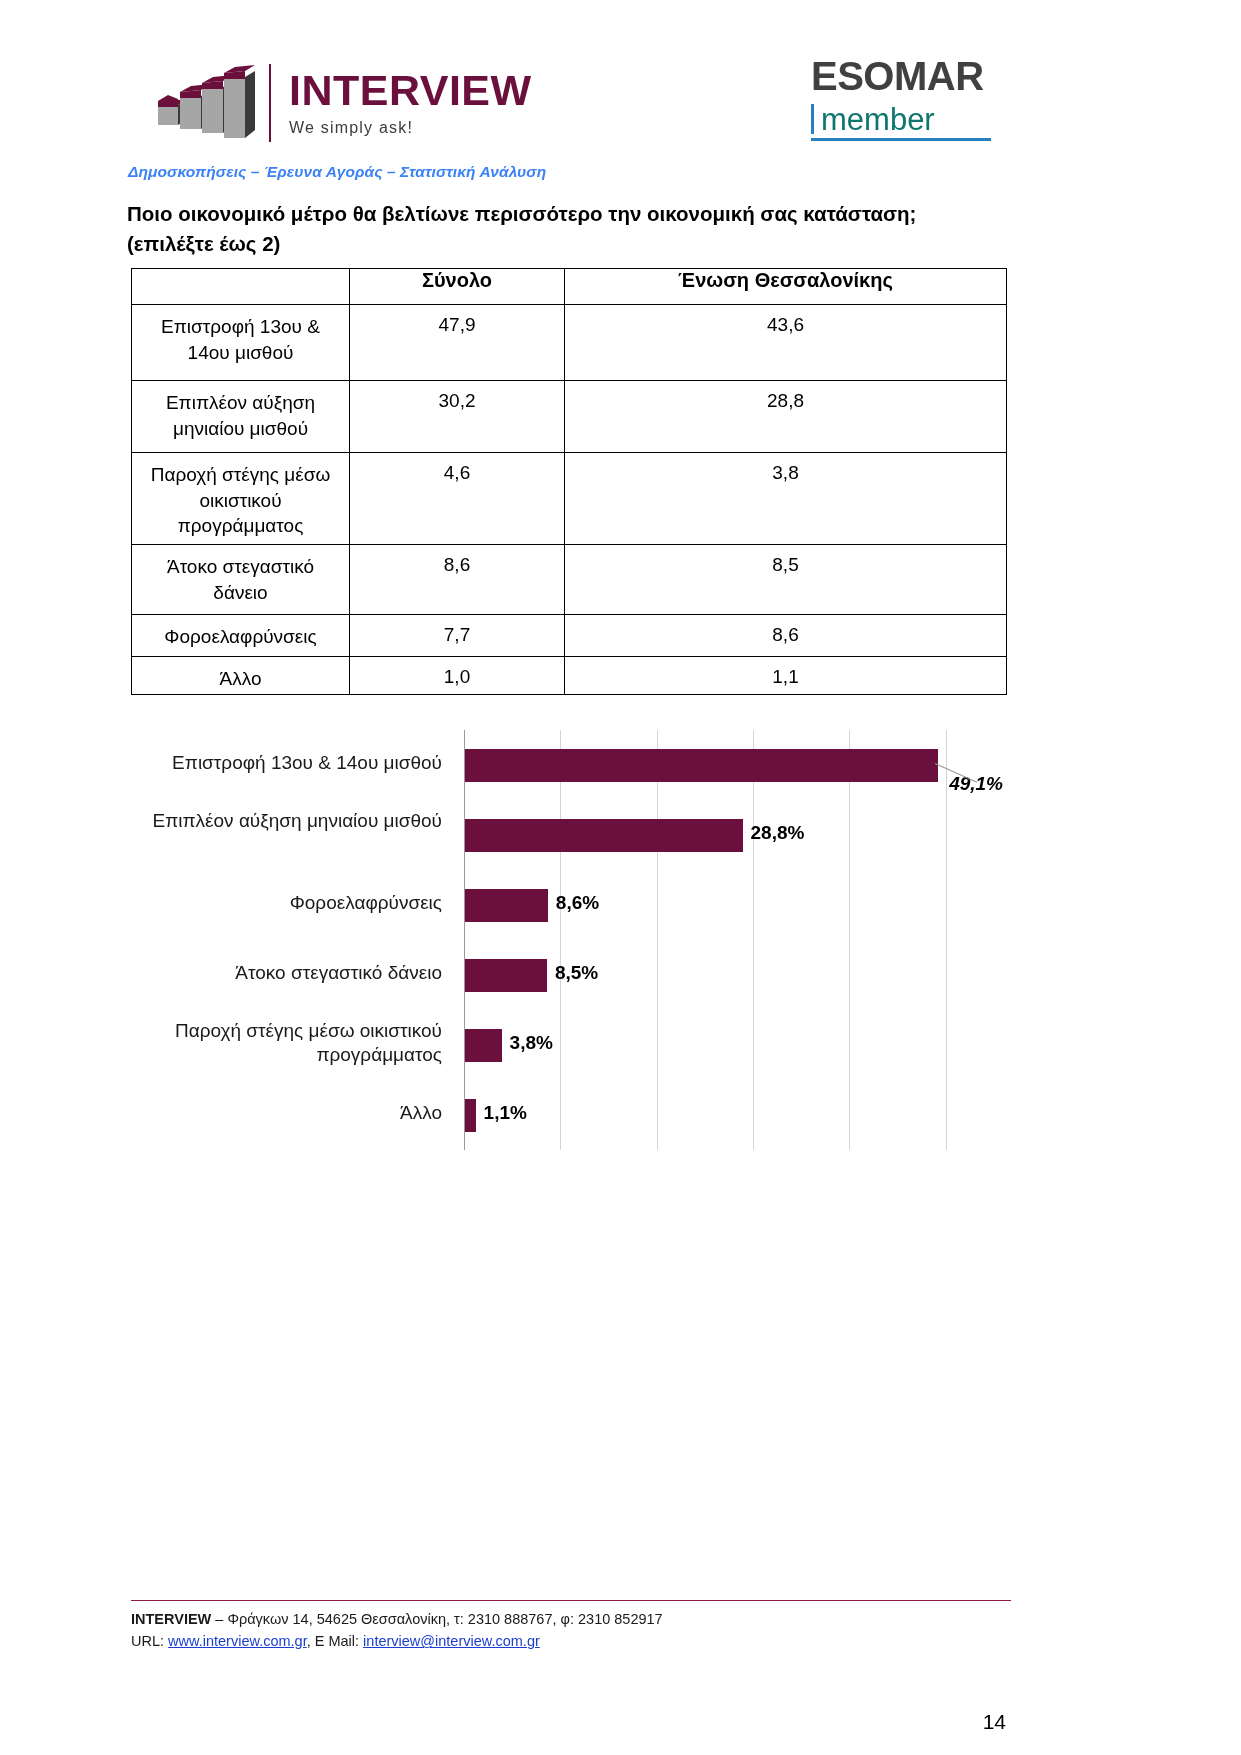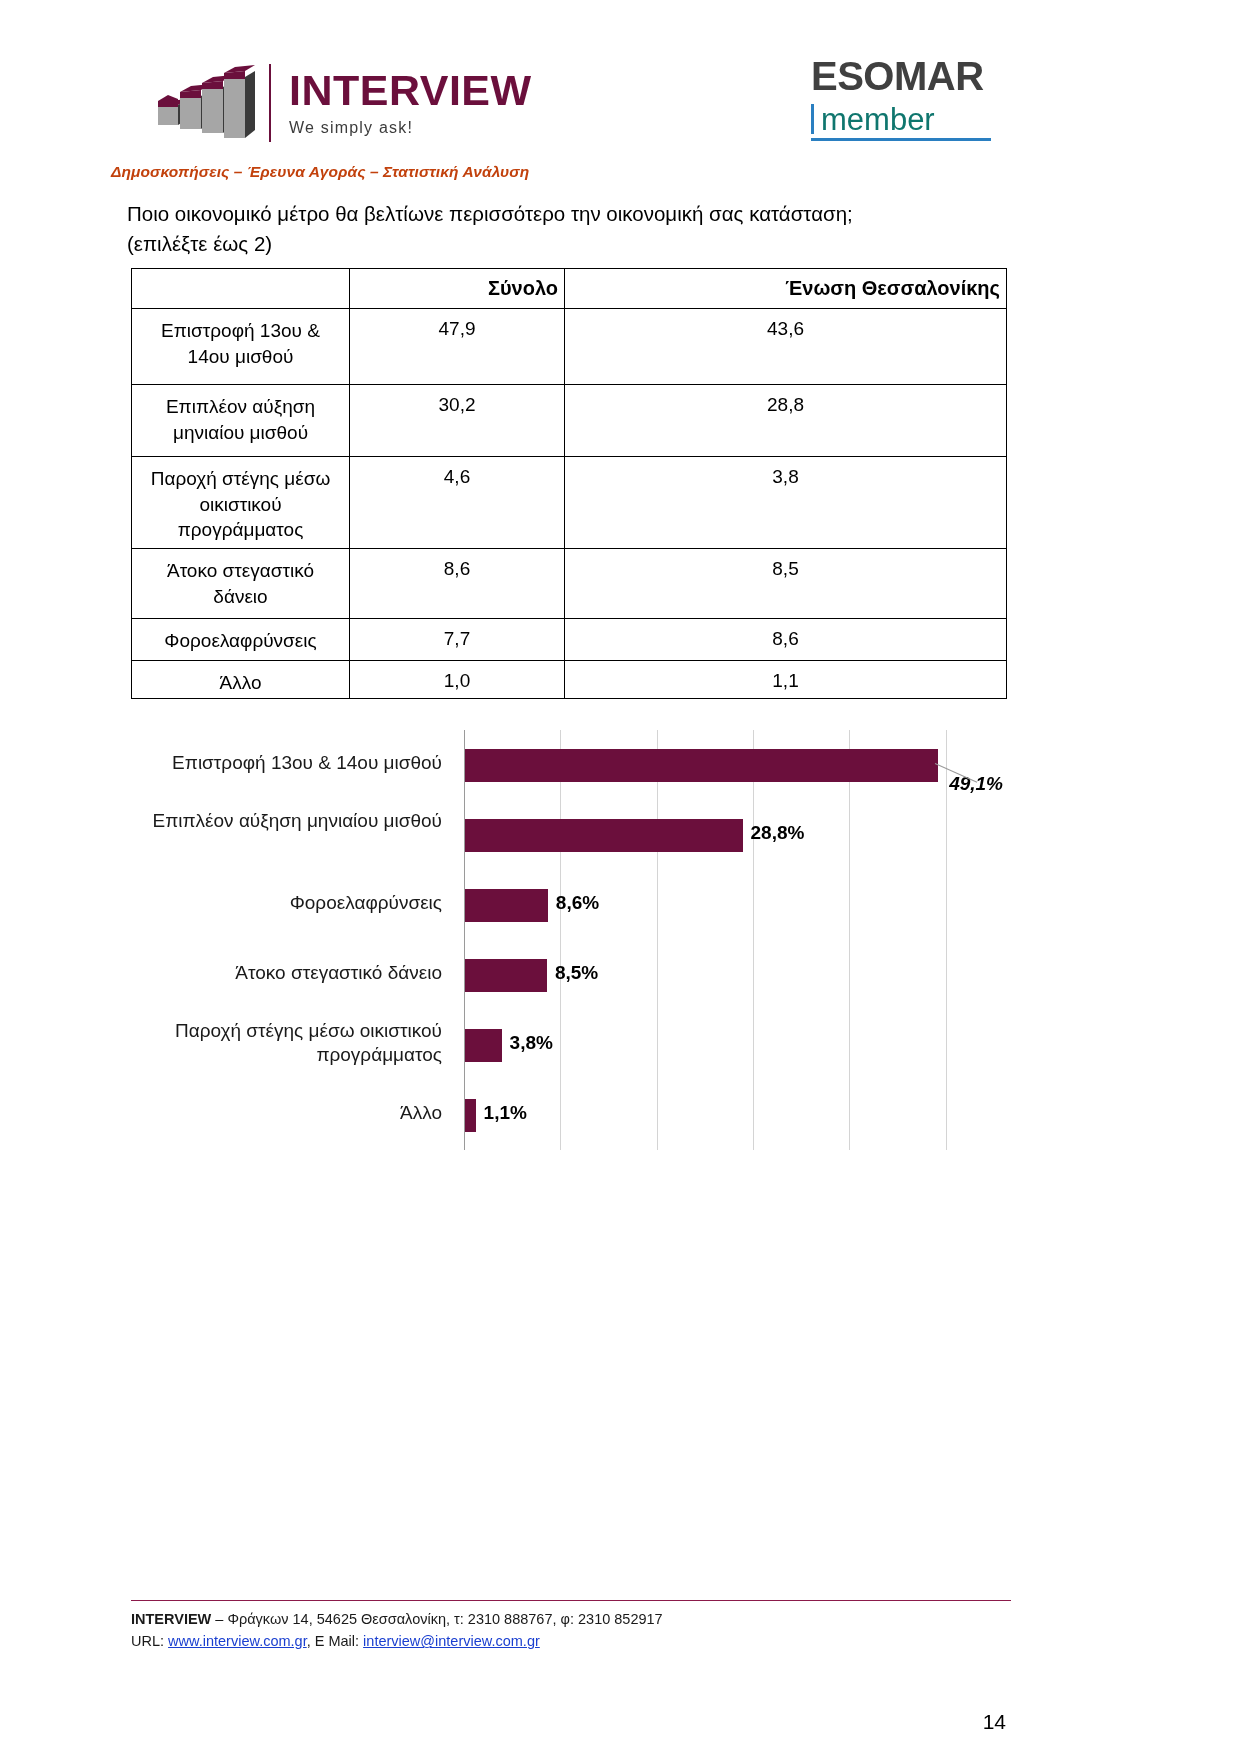--- a/index.html
+++ b/index.html
@@ -87,35 +87,35 @@
   }
   .esomar-underline {
     height: 3px;
     background: #2a7fc1;
     width: 180px;
     margin-top: 3px;
   }
 
   .tagline {
     position: absolute;
-    top: 163px; left: 111px;
+    top: 163px; left: 128px;
     font-size: 15.5px;
     font-weight: bold;
     font-style: italic;
-    color: #c2410c;
+    color: #3b82f6;
     letter-spacing: 0.1px;
   }
 
   
   .qtitle {
     position: absolute;
     top: 199px; left: 127px;
     width: 880px;
     font-size: 20.5px;
-    font-weight: normal;
+    font-weight: bold;
     color: #000;
     line-height: 1.45;
   }
 
   
   .tbl {
     position: absolute;
     top: 268px; left: 131px;
     width: 875px;
     border-collapse: collapse;
@@ -126,22 +126,21 @@
     text-align: center;
     vertical-align: top;
     padding: 9px 6px 0 6px;
     font-size: 19px;
     font-weight: normal;
     color: #000;
   }
   .tbl th {
     font-weight: bold;
     font-size: 20px;
-    padding: 8px 6px;
-    text-align: right;
+    padding: 0 6px;
   }
   .tbl .c-label { width: 218px; line-height: 1.35; }
   .tbl .c-tot   { width: 215px; }
   .tbl .c-ens   { width: 442px; }
 
   .r-h  td, .r-h th { height: 36px; }
   .r-1  td { height: 76px; }
   .r-2  td { height: 72px; }
   .r-3  td { height: 92px; }
   .r-4  td { height: 70px; }

